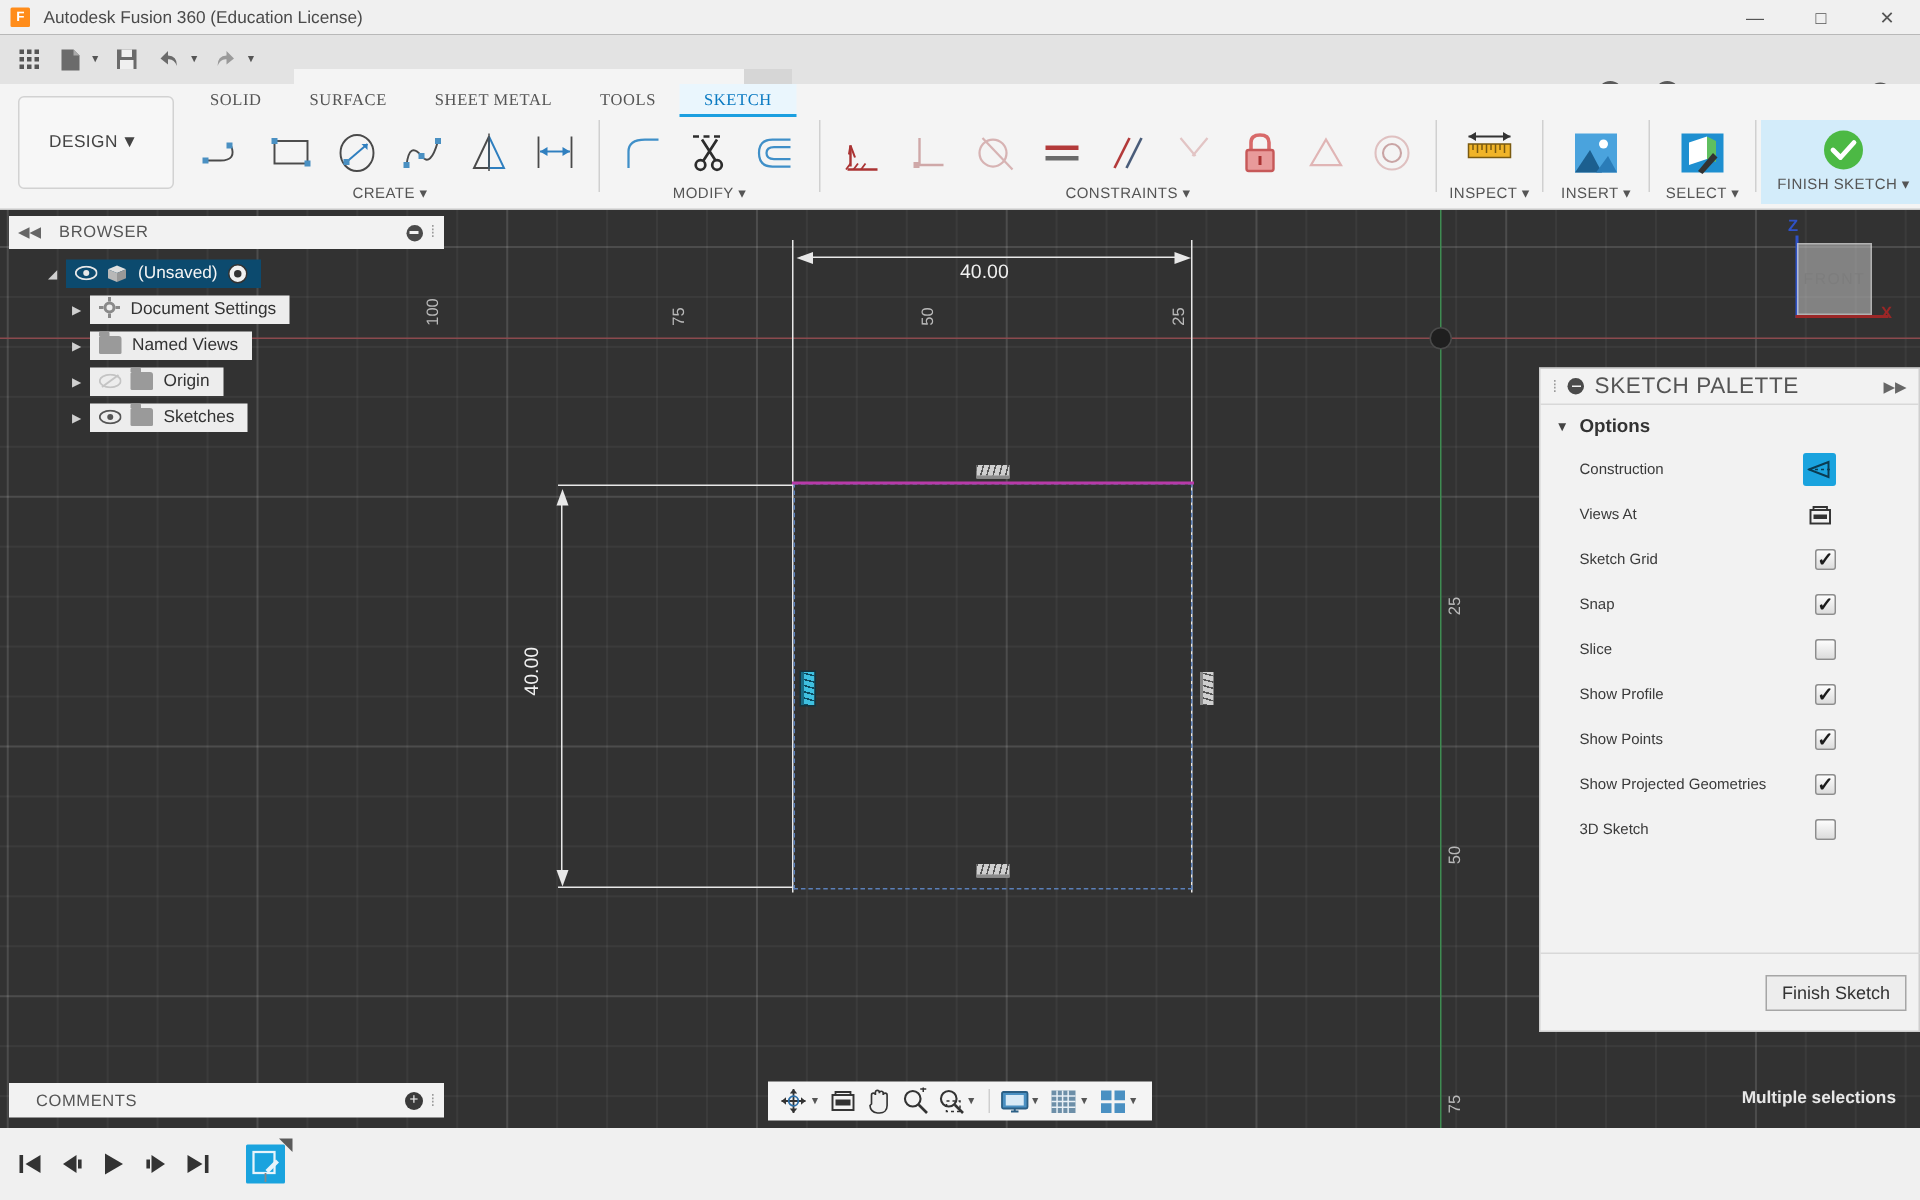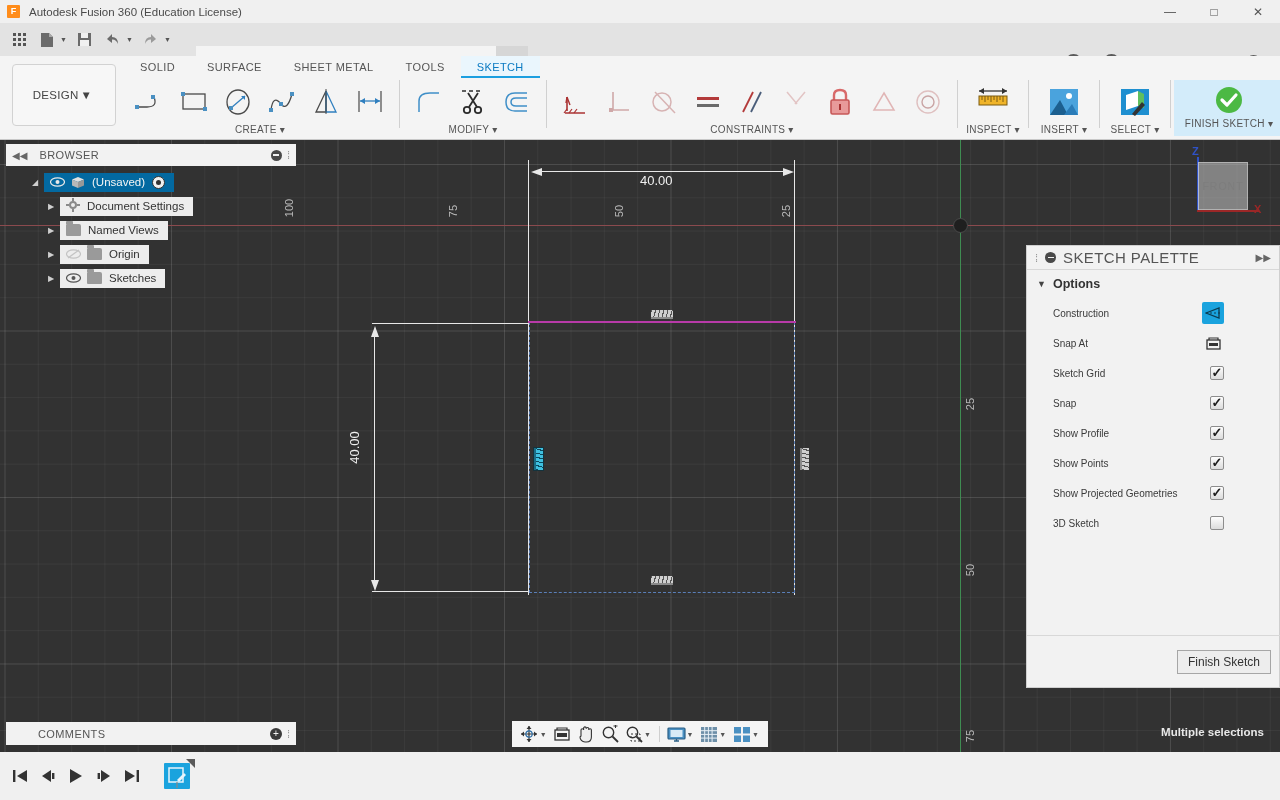--- a/index.html
+++ b/index.html
@@ -62,21 +62,21 @@
     position:absolute; left:0; top:56px; width:1280px; height:84px;
     background:#f4f4f4; border-bottom:1px solid #c8c8c8;
   }
   .design-box {
     position:absolute; left:12px; top:8px; width:104px; height:62px;
     border:1px solid #d2d2d2; border-radius:4px; background:#f7f7f7;
     display:flex; align-items:center; justify-content:center; gap:4px;
     cursor:pointer;
   }
   .design-box span { font-size:11.5px; color:#444; letter-spacing:.3px; }
-  .tabs-row { position:absolute; left:124px; top:0; display:flex; height:22px; }
+  .tabs-row { position:absolute; left:124px; top:0; display:flex; height:22px;font-family:Liberation Serif, serif; }
   .rtab {
     padding:0 16px; height:22px; line-height:22px; font-size:11px;
     color:#555; letter-spacing:.4px; cursor:pointer;
   }
   .rtab.active { color:#0a7ac2; border-bottom:2px solid #1b9fe0; background:#eaf6fd;text-align:center; }
 
   .panels { position:absolute; left:124px; top:24px; display:flex; height:60px; }
   .panel { display:flex; flex-direction:column; align-items:center; position:relative; }
   .panel-icons { display:flex; align-items:center; height:44px; gap:2px; padding:0 5px; }
   .panel-label {
@@ -173,21 +173,21 @@
   .circ-minus i { width:6px; height:1.5px; background:#f2f2f2; display:block; }
   .grip { color:#9a9a9a; font-size:11px; }
 
   .tree { position:absolute; left:20px; top:170px; width:280px; }
   .node { display:flex; align-items:center; height:24px; }
   .twisty { width:18px; text-align:center; color:#cfcfcf; font-size:8px; cursor:pointer; }
   .node-pill {
     display:flex; align-items:center; gap:7px; background:#ededed;
     height:19px; padding:0 9px 0 6px; color:#333; font-size:11.5px;
   }
-  .node-pill.sel { background:#0369a1; color:#f5f5f5; }
+  .node-pill.sel { background:#0c4a6e; color:#f5f5f5; }
   .eye { width:14px; height:11px; position:relative; }
   .eye svg { display:block; }
   .folder { width:15px; height:12px; background:#9a9a9a; border-radius:1px 2px 1px 1px; position:relative; }
   .folder:before { content:""; position:absolute; left:0; top:-3px; width:7px; height:3px;
                    background:#9a9a9a; border-radius:1px 1px 0 0; }
   .cube-ic { width:14px; height:13px; }
   .radio-dot {
     width:13px; height:13px; border-radius:50%; border:1.5px solid #333;
     display:flex; align-items:center; justify-content:center; background:#f1f1f1;
   }
@@ -234,21 +234,21 @@
     border:1px solid #a6a6a6; background:#ededed; font-size:12px;
     color:#333; padding:4px 10px; cursor:pointer;
     font-family:"Liberation Sans", sans-serif;
   }
 
   
   .comments-head {
     position:absolute; left:6px; top:722px; width:290px; height:23px;
     background:#f2f2f2; display:flex; align-items:center; padding:0 6px;
   }
-  .comments-head .ch-title { font-size:11px; color:#555; margin-left:26px; letter-spacing:.4px; }
+  .comments-head .ch-title { font-size:11px; color:#555; margin-left:12px; letter-spacing:.4px; }
   .circ-plus {
     width:12px; height:12px; border-radius:50%; background:#3a3a3a;
     color:#f2f2f2; font-size:10px; line-height:11px; text-align:center;
   }
   .navbar {
     position:absolute; left:512px; top:721px; width:256px; height:26px;
     background:#f4f4f4; display:flex; align-items:center; gap:1px; padding:0 6px;
   }
   .nav-btn { width:24px; height:24px; display:flex; align-items:center;
              justify-content:center; cursor:pointer; }
@@ -766,21 +766,21 @@
         <span class="icon-btn active">
           <svg width="16" height="14" viewBox="0 0 16 14">
               <path d="M1 7 L14 2 L14 12 Z" fill="none" stroke="#0b3c52" stroke-width="1.3"></path>
               <path d="M1 7 H15" stroke="#0b3c52" stroke-width="1" stroke-dasharray="2 2"></path>
             </svg>
         </span>
       </span>
     </div>
 
     <div class="pal-row">
-      <span>Snap At</span>
+      <span>Views At</span>
       <span class="ctrl">
         <span class="icon-btn">
           <svg width="17" height="15" viewBox="0 0 17 15">
               <rect x="2" y="4" width="13" height="9" fill="none" stroke="#333" stroke-width="1.3"></rect>
               <rect x="4" y="7" width="9" height="3" fill="#333"></rect>
               <path d="M4 4 V2 H13 V4" fill="none" stroke="#333" stroke-width="1.2"></path>
             </svg>
         </span>
       </span>
     </div>
@@ -792,20 +792,26 @@
         </span>
     </div>
 
     <div class="pal-row">
       <span>Snap</span>
       <span class="ctrl">
           <span class="chk on"></span>
         </span>
     </div>
 
+    <div class="pal-row">
+      <span>Slice</span>
+      <span class="ctrl">
+          <span class="chk"></span>
+        </span>
+    </div>
 
     <div class="pal-row">
       <span>Show Profile</span>
       <span class="ctrl">
           <span class="chk on"></span>
         </span>
     </div>
 
     <div class="pal-row">
       <span>Show Points</span>

